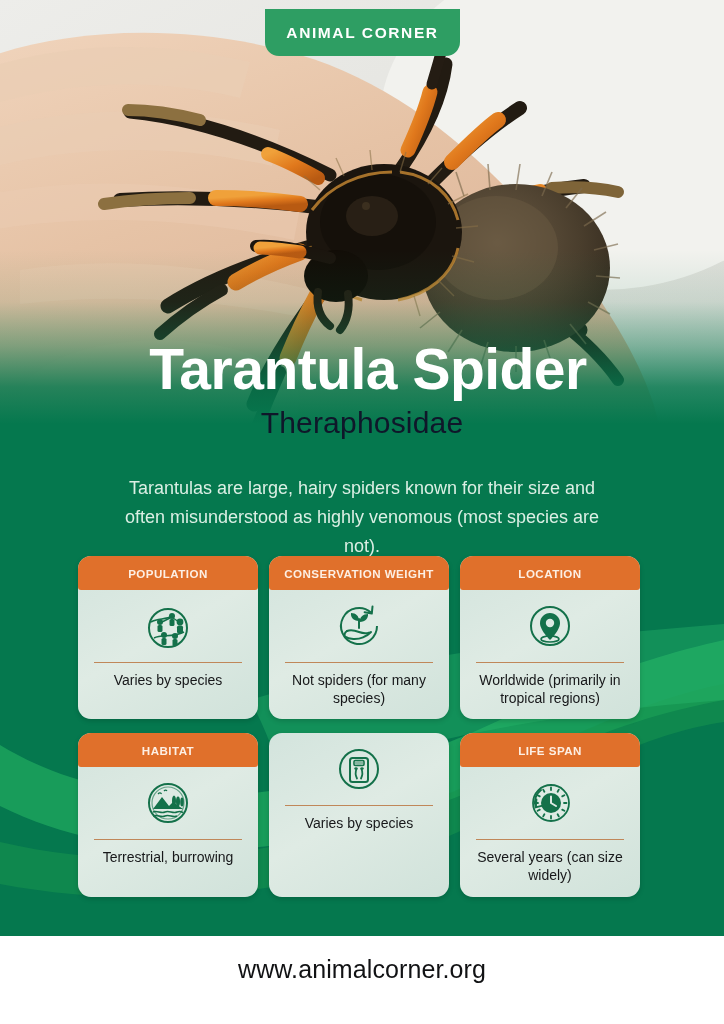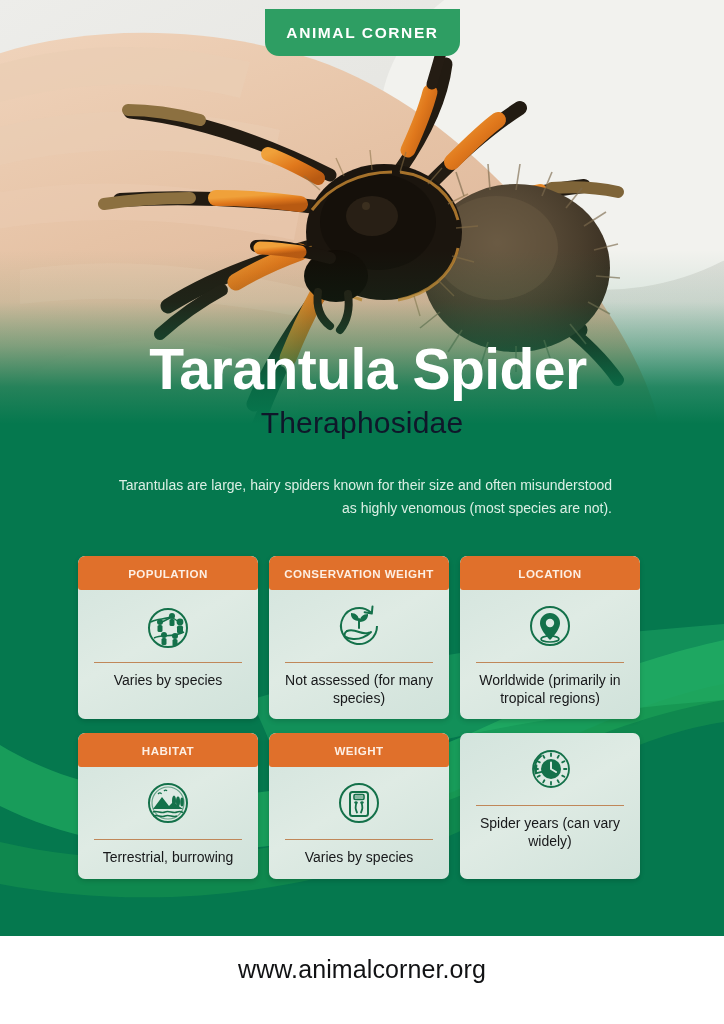--- a/index.html
+++ b/index.html
@@ -103,42 +103,42 @@
     margin-top: 6px;
     color: #0f172a;
     font-size: 30px;
     font-weight: normal;
     letter-spacing: 0.2px;
   }
   .description {
     position: absolute;
     left: 112px; top: 474px;
     width: 500px;
-    text-align: right;
+    text-align: center;
     color: #DBEFE4;
-    font-size: 14px;
+    font-size: 18px;
     line-height: 1.62;
     z-index: 5;
   }
 
   
   .card-grid {
     position: absolute;
     left: 78px; top: 556px;
     width: 562px;
     display: grid;
     grid-template-columns: repeat(3, 180px);
     grid-column-gap: 11px;
     grid-row-gap: 14px;
     z-index: 5;
   }
 
   .card {
     width: 180px;
-    border-radius: 7px;
+    border-radius: 13px;
     overflow: hidden;
     background: linear-gradient(150deg, #D3E4DD 0%, #DFEBE4 48%, #D0E2DA 100%);
     box-shadow: 0 2px 5px rgba(0,0,0,0.16);
     display: flex;
     flex-direction: column;
   }
 
   .card-head {
     height: 34px;
     background: #E0702B;
@@ -396,21 +396,21 @@
           <path d="M44 26 A18 18 0 1 1 38 12.6" stroke-width="2"></path>
           <path d="M39.5 6.5 L38.8 13.6 L31.6 12.2" stroke-width="2" stroke-linecap="round" stroke-linejoin="round"></path>
           <path d="M26 28 L26 19" stroke-width="2" stroke-linecap="round"></path>
           <path d="M26 21 C 20 21, 17.5 17, 18 13 C 23 13, 26 16, 26 21 Z" fill="#14714A" stroke="none"></path>
           <path d="M26.6 22 C 32.6 22, 35.4 18, 35 14 C 30 14, 26.6 17, 26.6 22 Z" fill="#14714A" stroke="none"></path>
           <path d="M14 31 C 18 29.5, 22 30.5, 26 32 C 30 33.4, 33 33.6, 36 32.6" stroke-width="2" stroke-linecap="round"></path>
           <path d="M14 31 C 12 32.4, 11 34.6, 12 36.6 C 16 39.4, 24 40, 30 37.4 C 33.6 35.8, 36 34.2, 38 32" stroke-width="2" stroke-linecap="round"></path>
         </svg>
       </div>
       <div class="card-divider"></div>
-      <div class="card-value">Not assessed (for many species)</div>
+      <div class="card-value">Not spiders (for many species)</div>
     </div>
 
     <div class="card row2">
       <div class="card-head">
         <span>LOCATION</span>
       </div>
       <div class="card-icon">
         <svg width="52" height="52" viewBox="0 0 52 52" fill="none" stroke="#14714A" stroke-width="2">
           <circle cx="26" cy="26" r="19"></circle>
           <path d="M26 13 C 20.5 13, 16 17.5, 16 23 C 16 30.5, 26 40, 26 40 C 26 40, 36 30.5, 36 23 C 36 17.5, 31.5 13, 26 13 Z" fill="#14714A" stroke="none"></path>
@@ -440,23 +440,20 @@
           <path d="M11 39 C 15 37, 19 41, 23 39 C 27 37, 31 41, 35 39" stroke-width="1.4"></path>
           <path d="M16 17 C 17.2 15.6, 18.6 15.6, 19.6 17" stroke-width="1.2"></path>
           <path d="M22 14 C 23 12.8, 24.2 12.8, 25 14" stroke-width="1.2"></path>
         </svg>
       </div>
       <div class="card-divider"></div>
       <div class="card-value">Terrestrial, burrowing</div>
     </div>
 
     <div class="card row2">
-      <div class="card-head">
-        <span>WEIGHT</span>
-      </div>
       <div class="card-icon">
         <svg width="52" height="52" viewBox="0 0 52 52" fill="none" stroke="#14714A" stroke-width="2">
           <circle cx="26" cy="26" r="19"></circle>
           <rect x="17" y="15" width="18" height="24" rx="2.5" stroke-width="2"></rect>
           <rect x="21" y="17.5" width="10" height="5" rx="1.2" stroke-width="1.6"></rect>
           <g stroke-width="1" opacity="0.85">
             <path d="M23 18.6 L23 21.4"></path>
               <path d="M25 18.4 L25 21.6"></path>
             <path d="M27 18.4 L27 21.6"></path>
               <path d="M29 18.6 L29 21.4"></path>
@@ -465,20 +462,23 @@
           <path d="M28.5 26 C 29.8 29, 29.5 32.5, 28 35.5" stroke-width="1.8" stroke-linecap="round"></path>
           <ellipse cx="23" cy="25.6" rx="1.7" ry="1.3" fill="#14714A" stroke="none"></ellipse>
           <ellipse cx="29" cy="25.6" rx="1.7" ry="1.3" fill="#14714A" stroke="none"></ellipse>
         </svg>
       </div>
       <div class="card-divider"></div>
       <div class="card-value">Varies by species</div>
     </div>
 
     <div class="card row2">
+      <div class="card-head">
+        <span>LIFE SPAN</span>
+      </div>
       <div class="card-icon">
         <svg width="52" height="52" viewBox="0 0 52 52" fill="none" stroke="#14714A" stroke-width="2">
           <circle cx="27" cy="26" r="18" stroke-width="1.8"></circle>
           <g stroke-width="1.8" stroke-linecap="round">
             <path d="M27 10.5 L27 13"></path>
               <path d="M34.8 12.6 L33.6 14.8"></path>
             <path d="M40.4 18.2 L38.2 19.4"></path>
               <path d="M42.5 26 L40 26"></path>
             <path d="M40.4 33.8 L38.2 32.6"></path>
               <path d="M34.8 39.4 L33.6 37.2"></path>
@@ -489,21 +489,21 @@
             <path d="M13.6 18.2 L15.8 19.4"></path>
               <path d="M19.2 12.6 L20.4 14.8"></path>
           </g>
           <circle cx="27" cy="26" r="10" fill="#14714A" stroke="none"></circle>
           <path d="M27 19.5 L27 26 L32 29" stroke="#DCEAE3" stroke-width="2" stroke-linecap="round" stroke-linejoin="round"></path>
           <path d="M12 30 C 9.5 24, 11.5 17, 17 13" stroke-width="2" stroke-linecap="round"></path>
           <path d="M12.4 22.5 L11.6 30.4 L18.6 28.6" stroke-width="2" stroke-linecap="round" stroke-linejoin="round"></path>
         </svg>
       </div>
       <div class="card-divider"></div>
-      <div class="card-value">Spider years (can vary widely)</div>
+      <div class="card-value">Several years (can size widely)</div>
     </div>
 
   </div>
 
   <div class="footer">
     <span>www.animalcorner.org</span>
   </div>
 
 </div>
 

